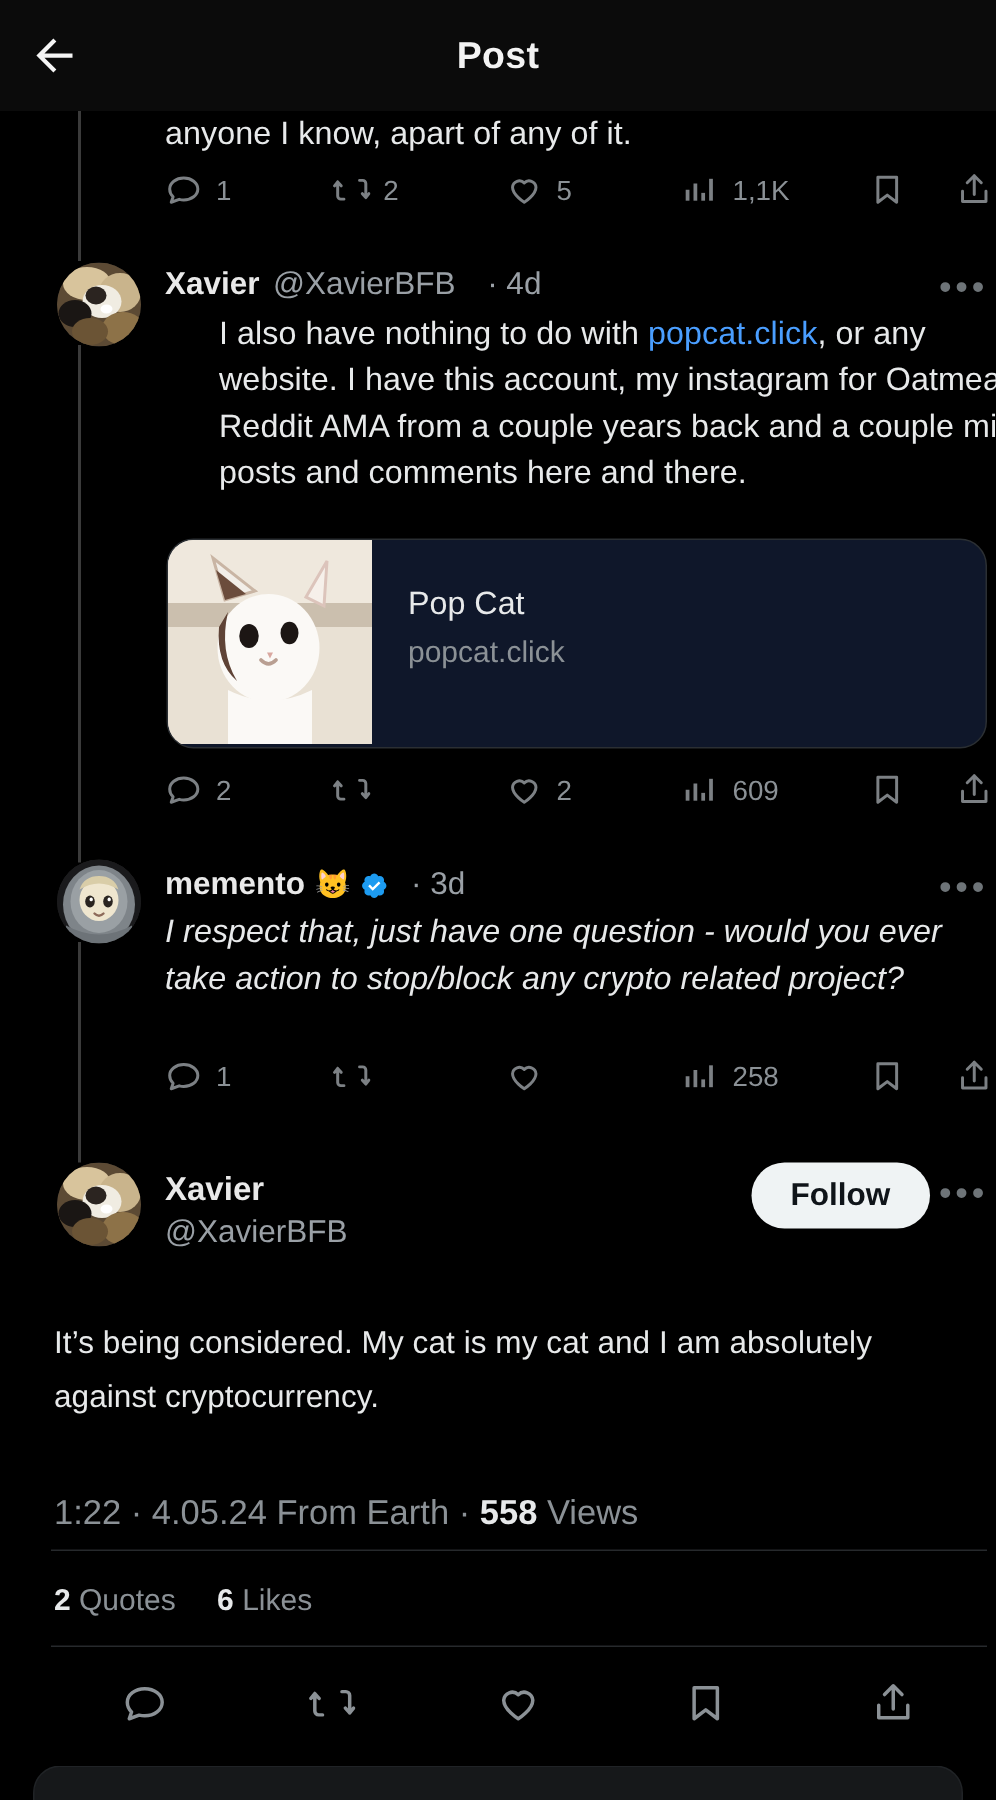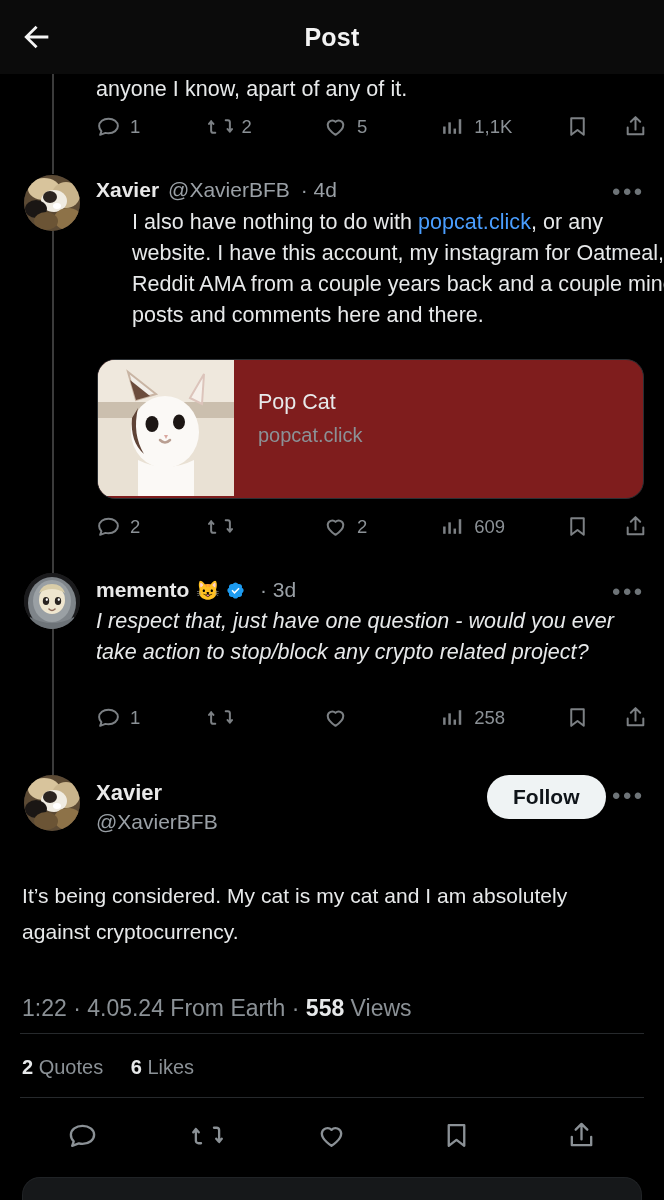--- a/index.html
+++ b/index.html
@@ -7,20 +7,21 @@
     width: 664px; height: 1200px;
     background: #000;
     font-family: "Liberation Sans", sans-serif;
     overflow: hidden;
   }
   #app {
     position: relative;
     width: 664px; height: 888px;
     background: #000;
     color: #e7e9ea;
+    padding-left: 14px;
   }
 
   
   .header {
     position: absolute; top: 0; left: 0;
     width: 664px; height: 74px;
     background: #0b0b0b;
     display: flex; align-items: center;
     z-index: 50;
   }
@@ -102,21 +103,21 @@
   .act svg { width: 25px; height: 25px; display:block; }
   .act .cnt { color: #8b9196; font-size: 18.5px; }
 
   
   .card {
     position: absolute;
     border: 1px solid #2b2f33;
     border-radius: 18px;
     overflow: hidden;
     display: flex;
-    background: #7f1d1d;
+    background: #0f172a;
     cursor: pointer;
   }
   .card-thumb { width: 136px; height: 136px; flex: 0 0 136px; overflow:hidden; }
   .card-thumb svg { width: 100%; height: 100%; display:block; }
   .card-info { padding: 30px 0 0 24px; }
   .card-title { font-size: 21.5px; color: #e7e9ea; margin-bottom: 9px; }
   .card-domain { font-size: 20px; color: #8b9196; }
 
   
   .follow-btn {
@@ -250,21 +251,21 @@
         <ellipse cx="12" cy="34" rx="11" ry="9" fill="#1a1614"></ellipse>
         <ellipse cx="44" cy="44" rx="14" ry="11" fill="#8d7248"></ellipse>
         <ellipse cx="22" cy="46" rx="12" ry="9" fill="#6b5435"></ellipse>
         <ellipse cx="33" cy="31" rx="4" ry="3" fill="#fff"></ellipse>
       </svg>
     </div>
 
     <div class="namerow" style="position:absolute; left:96px; top:178px;">
       <span class="dname">Xavier</span>
       <span class="handle" style="margin-left:9px;">@XavierBFB</span>
-      <span class="dot-time" style="margin-left:11px;text-align:right;">· 4d</span>
+      <span class="dot-time" style="margin-left:21px;text-align:right;">· 4d</span>
     </div>
     <div class="more-dots" style="left:612px; top:180px;">•••</div>
 
     <div class="body-text" style="position:absolute; left:96px; top:207px; width:556px;margin-left:36px;">
       <span>I also have nothing to do with </span><span class="link">popcat.click</span><span>, or any website. I have this account, my instagram for Oatmeal, a Reddit AMA from a couple years back and a couple minor posts and comments here and there.</span>
     </div>
 
     <div class="card" style="left:97px; top:359px; width:547px; height:140px;">
       <div class="card-thumb">
         <svg viewBox="0 0 136 136">

